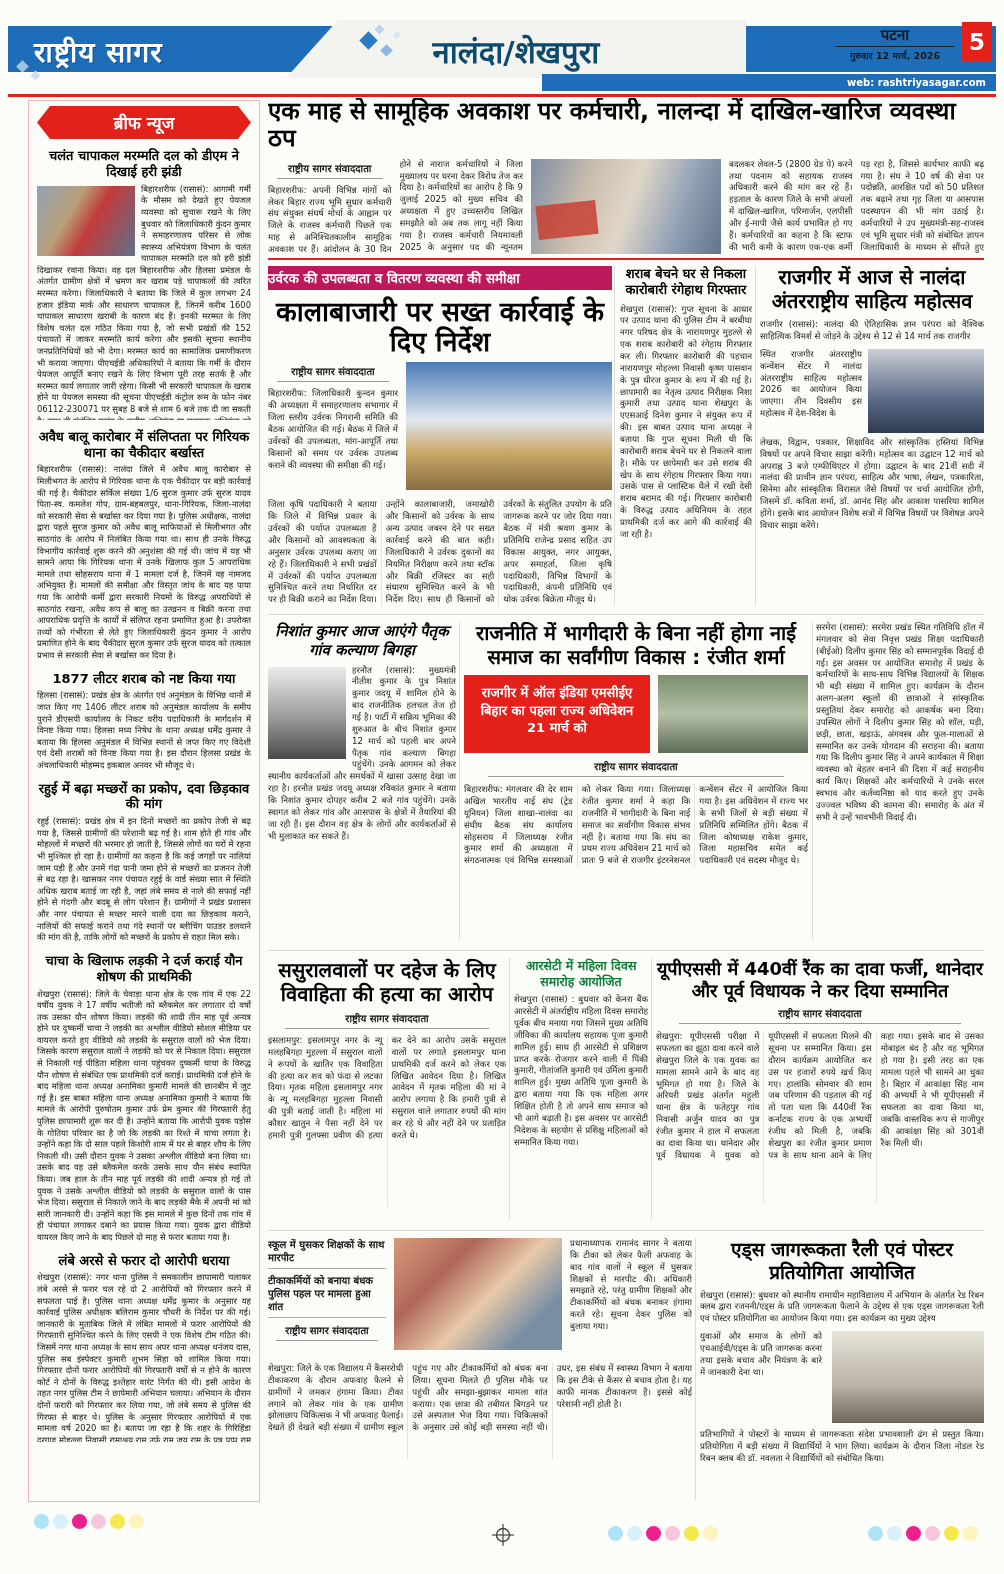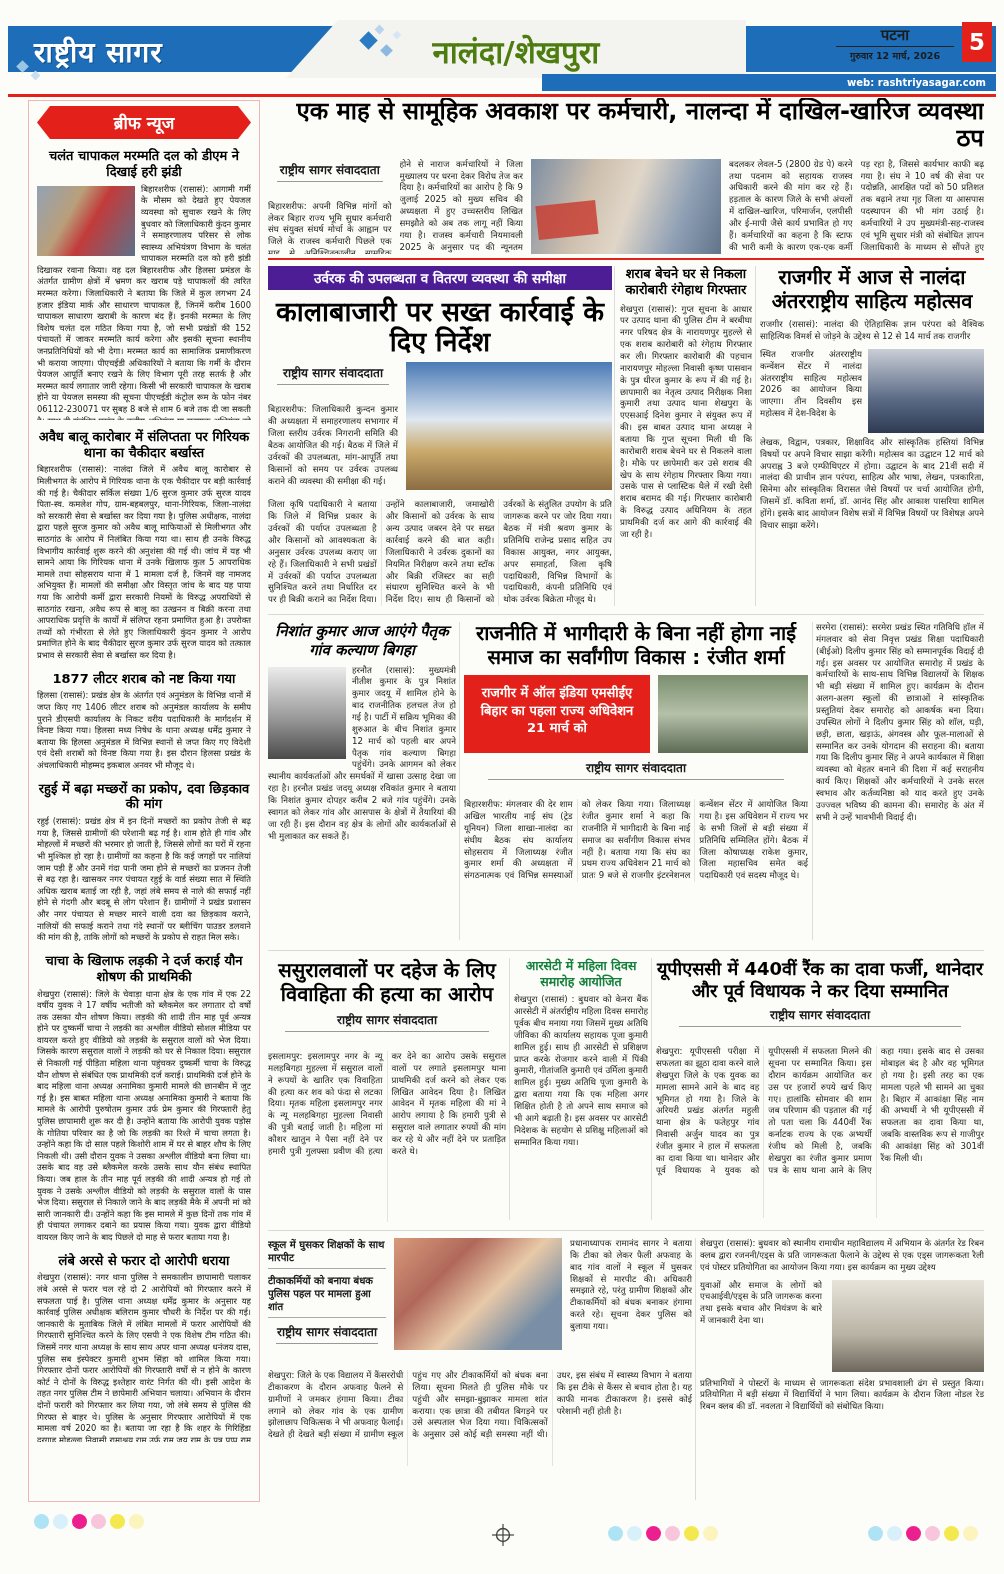--- a/index.html
+++ b/index.html
@@ -2,60 +2,60 @@
 <html><head>
 <meta charset="utf-8">
 <style>
   html,body{margin:0;padding:0;background:#e8e8e4;font-family:"DejaVu Sans",sans-serif;}
   .page{position:relative;width:1004px;height:1574px;margin:0 auto;background:#fcfcf9;overflow:hidden;color:#1b1b1b;}
   
   .masthead{position:absolute;left:8px;top:16px;width:988px;height:80px;}
   .mast-bar{position:absolute;left:0;top:10px;width:100%;height:46px;background:#1d6db8;}
   .logo{position:absolute;left:26px;top:16px;color:#fff;font-size:28px;font-weight:bold;letter-spacing:1px;text-shadow:1px 1px 0 #0e4c86;}
   .center-panel{position:absolute;left:278px;top:4px;width:460px;height:58px;background:#f3f3f0;clip-path:polygon(52px 0,100% 0,100% 100%,0 100%);}
-  .center-title{position:absolute;left:0;right:0;top:10px;text-align:center;font-size:31px;font-weight:bold;color:#4d7c0f;}
+  .center-title{position:absolute;left:0;right:0;top:10px;text-align:center;font-size:31px;font-weight:bold;color:#0c4a6e;}
   .diamond{position:absolute;transform:rotate(45deg);}
   .d1{left:76px;top:14px;width:13px;height:13px;background:#2b7bc4;}
   .d2{left:96px;top:26px;width:9px;height:9px;background:#8db9e0;}
   .d3{left:90px;top:6px;width:7px;height:7px;background:#b9d4ec;}
   .d4{left:108px;top:12px;width:6px;height:6px;background:#d6e6f4;}
   .mast-left-d1{left:10px;top:46px;width:9px;height:9px;background:#9cc4e4;}
   .mast-left-d2{left:24px;top:56px;width:7px;height:7px;background:#c9dff1;}
   .right-info{position:absolute;right:42px;top:8px;width:118px;text-align:center;}
   .right-city{font-size:15px;font-weight:bold;border-bottom:1.5px solid #222;padding-bottom:2px;}
   .right-date{font-size:9.5px;font-weight:bold;margin-top:2px;}
   .page-box{position:absolute;right:4px;top:6px;width:30px;height:40px;background:#e3211a;color:#fff;font-size:23px;font-weight:bold;display:flex;align-items:center;justify-content:center;}
   .web-strip{position:absolute;right:0;top:58px;width:46%;height:17px;background:#1d6db8;color:#fff;font-size:10px;line-height:17px;text-align:right;padding-right:10px;box-sizing:border-box;font-weight:bold;}
   .red-rule-top{position:absolute;left:8px;top:94px;width:988px;height:3px;background:#e3211a;}
   
-  .byline{font-weight:bold;text-align:center;font-size:12px;border-bottom:1px solid #999;padding-bottom:3px;margin:2px auto 19px;width:86%;}
+  .byline{font-weight:bold;text-align:center;font-size:10px;border-bottom:1px solid #999;padding-bottom:3px;margin:2px auto 6px;width:86%;}
   .bodytxt{font-size:8.6px;line-height:1.38;text-align:justify;color:#1c1c1c;margin:0 0 6px;}
   .hsep{position:absolute;height:1px;background:#d8d8d8;}
   .vsep{position:absolute;width:1px;background:#dcdcdc;}
   .photo{position:relative;background:#bbb;}
   
   .brief{position:absolute;left:28px;top:100px;width:232px;height:1402px;border:1px solid #f0b6b2;padding:5px 8px;box-sizing:border-box;overflow:hidden;}
   .ribbon{background:#e3211a;color:#fff;text-align:center;font-weight:bold;font-size:17px;padding:5px 0;clip-path:polygon(13px 0,calc(100% - 13px) 0,100% 50%,calc(100% - 13px) 100%,13px 100%,0 50%);}
   .brief h3{font-size:13px;font-weight:bold;text-align:center;line-height:1.22;margin:9px 0 4px;color:#000;}
   .brief .bodytxt{font-size:8.4px;overflow:hidden;}
   .b1{max-height:236px;} .b2{max-height:252px;} .b3{max-height:104px;}
   .b4{max-height:164px;} .b5{max-height:330px;} .b6{max-height:170px;}
   .rally-photo{float:left;width:98px;height:70px;margin:2px 6px 2px 0;background:linear-gradient(120deg,#93a2b4 0%,#b99f7a 35%,#c23b3b 55%,#5e7189 100%);}
   
   .lead{position:absolute;left:268px;top:98px;width:716px;height:156px;overflow:hidden;}
-  .lead h1{font-size:24px;font-weight:bold;text-align:right;line-height:1.12;margin:0 0 7px;color:#000;}
+  .lead h1{font-size:24px;font-weight:bold;text-align:left;line-height:1.12;margin:0 0 7px;color:#000;}
   .lead-cols{display:flex;gap:8px;height:126px;overflow:hidden;}
   .lead-col{flex:1;overflow:hidden;}
   .lead-photo-wrap{width:190px;flex:0 0 190px;}
   .lead-photo{width:190px;height:110px;background:linear-gradient(110deg,#7d8ea3,#cdbfae 30%,#e0d6c8 50%,#8fa0b5 75%,#5d6f85);}
   .lead-banner{position:absolute;left:6px;top:44px;width:60px;height:34px;background:#c84034;transform:rotate(-6deg);opacity:.85;}
   .rule-lead{position:absolute;left:268px;top:258px;width:716px;height:2px;background:#e3211a;}
   
   .fert{position:absolute;left:268px;top:266px;width:344px;height:342px;overflow:hidden;}
-  .kicker{background:#4c1d95;color:#fff;font-weight:bold;font-size:13.5px;text-align:center;padding:3px 0;}
+  .kicker{background:#be185d;color:#fff;font-weight:bold;font-size:13.5px;text-align:left;padding:3px 0;}
   .fert h2{font-size:27px;font-weight:bold;text-align:center;line-height:1.1;margin:7px 0 6px;color:#000;}
   .fert-row{display:flex;gap:8px;}
   .fert-intro{width:130px;flex:0 0 130px;overflow:hidden;height:130px;}
   .fert-photo{flex:1;height:128px;background:linear-gradient(180deg,#4a7ab5 0%,#dfe7f0 45%,#caa96a 70%,#8a6d42 100%);}
   .cols3{column-count:3;column-gap:9px;column-rule:1px solid #e3e3e3;margin-top:7px;}
   .cols2{column-count:2;column-gap:9px;column-rule:1px solid #e3e3e3;}
   
   .liquor{position:absolute;left:620px;top:266px;width:132px;height:342px;overflow:hidden;}
   .liquor h3{font-size:13px;font-weight:bold;line-height:1.25;text-align:center;margin:0 0 5px;color:#000;}
   
@@ -270,20 +270,21 @@
       </div>
       <div class="photo vax-photo"></div>
       <div class="vax-right bodytxt">प्रधानाध्यापक रामानंद सागर ने बताया कि टीका को लेकर फैली अफवाह के बाद गांव वालों ने स्कूल में घुसकर शिक्षकों से मारपीट की। अधिकारी समझाते रहे, परंतु ग्रामीण शिक्षकों और टीकाकर्मियों को बंधक बनाकर हंगामा करते रहे। सूचना देकर पुलिस को बुलाया गया।</div>
     </div>
     <div class="cols3 bodytxt vax-cols">शेखपुरा: जिले के एक विद्यालय में कैंसररोधी टीकाकरण के दौरान अफवाह फैलने से ग्रामीणों ने जमकर हंगामा किया। टीका लगाने को लेकर गांव के एक ग्रामीण झोलाछाप चिकित्सक ने भी अफवाह फैलाई। देखते ही देखते बड़ी संख्या में ग्रामीण स्कूल पहुंच गए और टीकाकर्मियों को बंधक बना लिया। सूचना मिलते ही पुलिस मौके पर पहुंची और समझा-बुझाकर मामला शांत कराया। एक छात्रा की तबीयत बिगड़ने पर उसे अस्पताल भेज दिया गया। चिकित्सकों के अनुसार उसे कोई बड़ी समस्या नहीं थी। उधर, इस संबंध में स्वास्थ्य विभाग ने बताया कि इस टीके से कैंसर से बचाव होता है। यह काफी मानक टीकाकरण है। इससे कोई परेशानी नहीं होती है।</div>
   </div>
 
   <div class="vsep" style="left:695px;top:1238px;height:262px;"></div>
 
   <div class="aids">
+    <h2>एड्स जागरूकता रैली एवं पोस्टर प्रतियोगिता आयोजित</h2>
     <p class="bodytxt">शेखपुरा (रासासं): बुधवार को स्थानीय रामाधीन महाविद्यालय में अभियान के अंतर्गत रेड रिबन क्लब द्वारा रजननी/एड्स के प्रति जागरूकता फैलाने के उद्देश्य से एक एड्स जागरूकता रैली एवं पोस्टर प्रतियोगिता का आयोजन किया गया। इस कार्यक्रम का मुख्य उद्देश्य</p>
     <div class="aids-row">
       <div class="aids-col bodytxt">युवाओं और समाज के लोगों को एचआईवी/एड्स के प्रति जागरूक करना तथा इसके बचाव और नियंत्रण के बारे में जानकारी देना था।</div>
       <div class="photo aids-photo"></div>
     </div>
     <p class="bodytxt">प्रतिभागियों ने पोस्टरों के माध्यम से जागरूकता संदेश प्रभावशाली ढंग से प्रस्तुत किया। प्रतियोगिता में बड़ी संख्या में विद्यार्थियों ने भाग लिया। कार्यक्रम के दौरान जिला नोडल रेड रिबन क्लब की डॉ. नवलता ने विद्यार्थियों को संबोधित किया।</p>
   </div>
 
   <div class="regmark">
     <svg width="22" height="22" viewBox="0 0 22 22">

